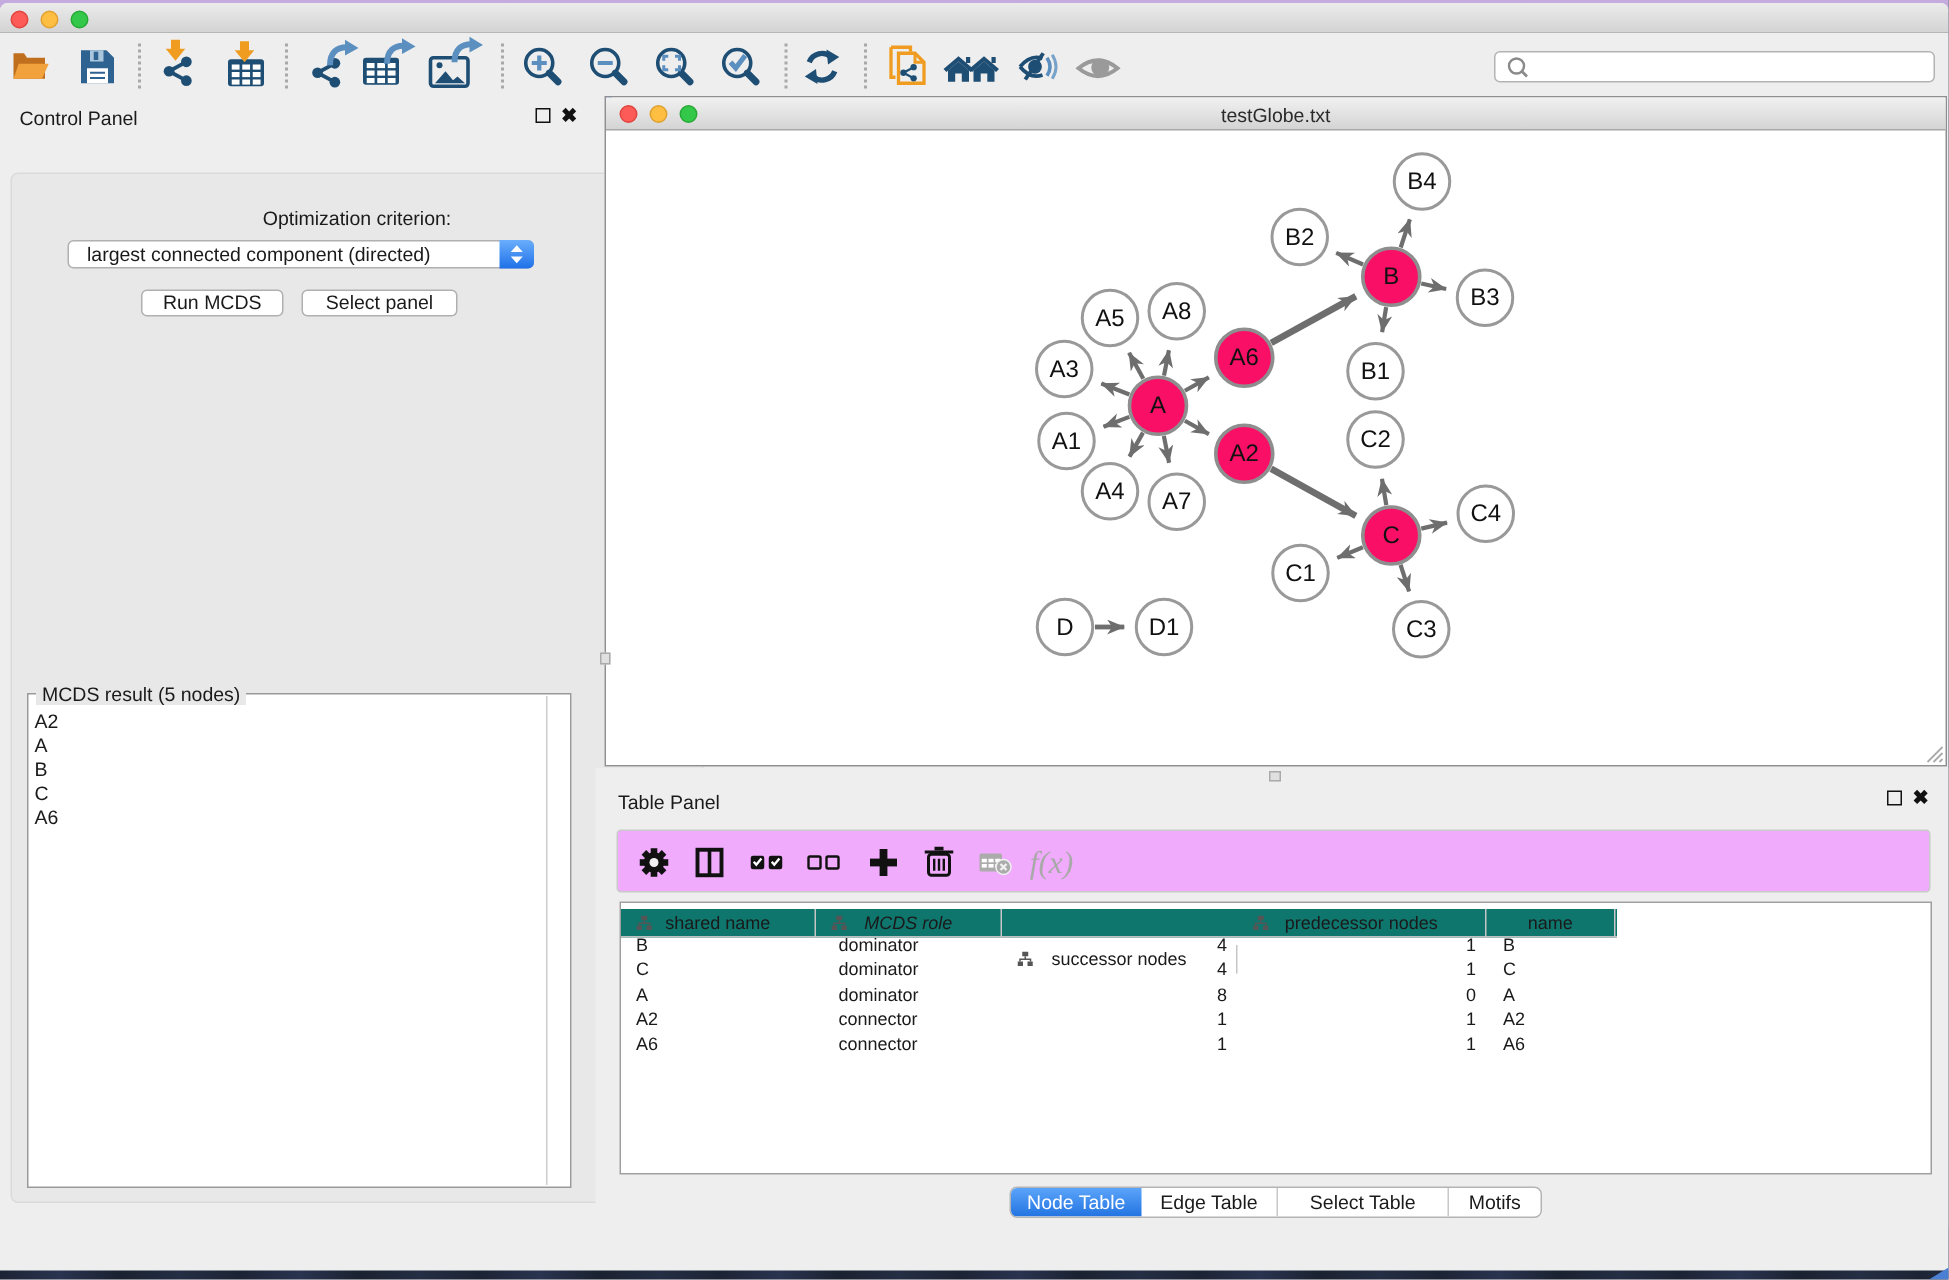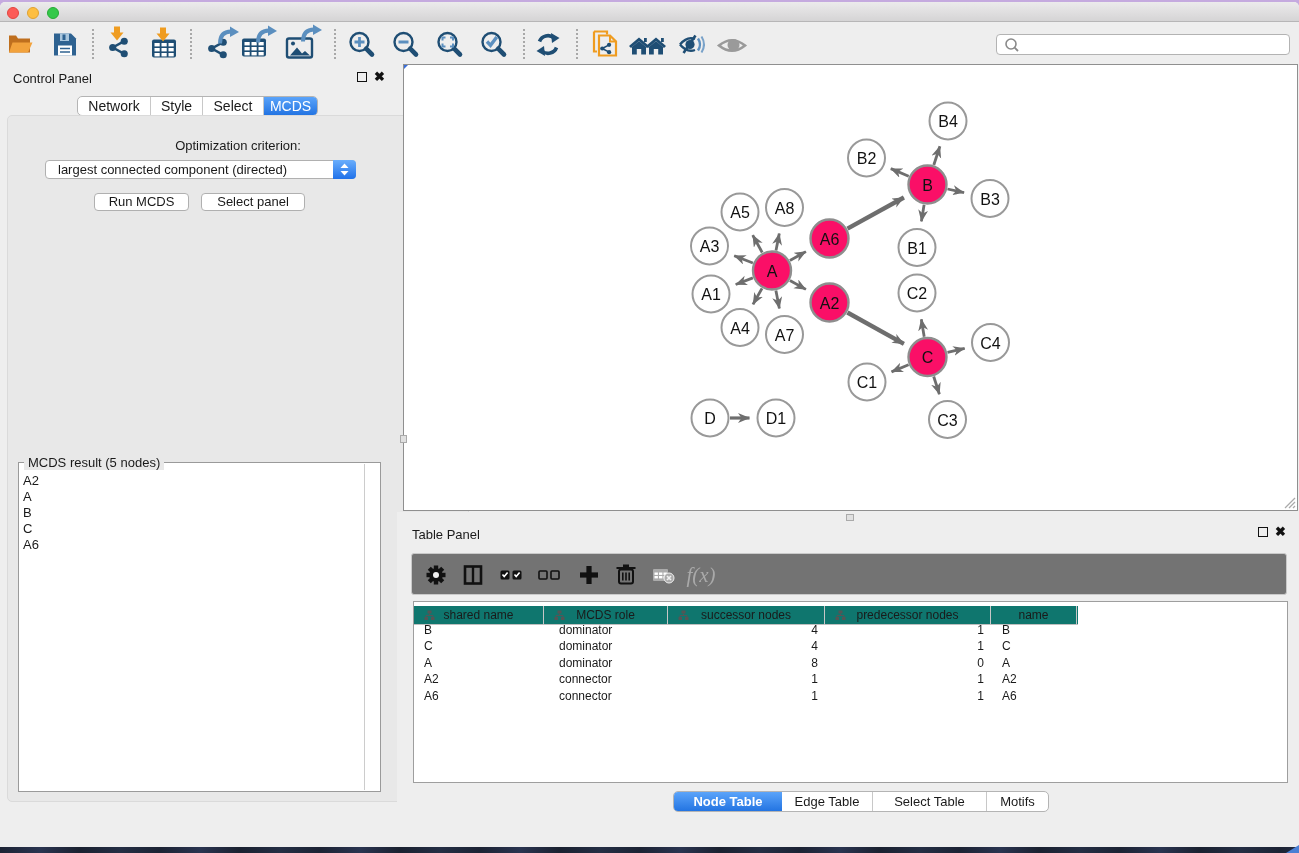--- a/index.html
+++ b/index.html
@@ -39,21 +39,21 @@
 #netwin { position:absolute; left:403px; top:62px; width:895px; height:447px; background:#ffffff; border:1px solid #8f8f8f; }
 #nettitle { position:absolute; left:0; top:0; width:100%; height:22px; background:linear-gradient(#f2f1f2,#d5d4d5); border-bottom:1px solid #a9a8a9; }
 #nettitle .ttl { position:absolute; top:4px; width:100%; text-align:center; font-size:13px; color:#2a2a2a; }
 #nettitle .t1 { left:9px; background:#fc5b57; border:1px solid #e2453f; }
 #nettitle .t2 { left:29px; background:#fdbe41; border:1px solid #e0a131; }
 #nettitle .t3 { left:49px; background:#34c84a; border:1px solid #27aa35; }
 #graph { position:absolute; left:0; top:22px; }
 
 #tpanel { position:absolute; left:397px; top:510px; width:902px; height:306px; background:#eeeeee; }
 #tpanel .hdr { position:absolute; left:15px; top:15px; font-size:13px; color:#1a1a1a; }
-#ttoolbar { position:absolute; left:14px; top:41px; width:876px; height:42px; background:#737373; border:1px solid #c9c9c9; border-radius:3px; }
+#ttoolbar { position:absolute; left:14px; top:41px; width:876px; height:42px; background:#f0abfc; border:1px solid #c9c9c9; border-radius:3px; }
 #ttable { position:absolute; left:16px; top:89px; width:875px; height:182px; background:#ffffff; border:1px solid #9e9e9e; }
 #thead { position:absolute; left:0; top:4px; width:664px; height:19px; background:#0f766e; border-bottom:1px solid #bebebe; font-size:12px; color:#1a1a1a; }
 #thead .col { position:absolute; top:0; height:19px; border-right:1px solid #c6c6c6; text-align:center; line-height:19px; }
 #tbody { position:absolute; left:0; top:20px; width:100%; font-size:12px; color:#1a1a1a; }
 .trow { position:absolute; height:16px; line-height:16px; }
 #ttabs { position:absolute; left:276px; top:279px; height:21px; display:flex; background:#ffffff; border:1px solid #b4b4b4; border-radius:5px; overflow:hidden; font-size:13px; }
 #ttabs div { display:flex; align-items:center; justify-content:center; color:#1a1a1a; border-right:1px solid #c8c8c8; }
 #ttabs div:first-child { background:linear-gradient(#5ba4fa,#2374e2); color:#fff; border-right:none; }
 #ttabs div:last-child { border-right:none; }
 
@@ -233,45 +233,45 @@
         <svg width="20" height="20" style="position:absolute;left:6px;top:1px;" xmlns="http://www.w3.org/2000/svg">
           <circle cx="8" cy="8" r="5" stroke="#8a8a8a" stroke-width="1.6" fill="none"></circle>
           <line x1="11.7" y1="11.7" x2="15" y2="15" stroke="#8a8a8a" stroke-width="1.8"></line>
         </svg>
       </div>
     </div>
   <div id="cpanel">
     <div class="hdr">Control Panel</div>
     <div class="mini-sq" style="left:357px; top:8px;"></div>
     <div class="mini-x" style="left:374px; top:5px;">✖</div>
-    <div id="cptabs">
-      <div style="width:73px;">Network</div>
-      <div style="width:52px;">Style</div>
-      <div style="width:61px;">Select</div>
-      <div style="width:53px;">MCDS</div>
-    </div>
     <div id="cpinner">
       <div id="optlabel">Optimization criterion:</div>
       <div id="dropdown">largest connected component (directed)
         <div class="step"><svg width="23" height="19" xmlns="http://www.w3.org/2000/svg">
               <polygon points="11.5,3.5 15.5,8 7.5,8" fill="#fff"></polygon>
               <polygon points="11.5,15.5 15.5,11 7.5,11" fill="#fff"></polygon>
             </svg></div>
       </div>
       <div class="btn" style="left:86px; top:77px; width:95px;">Run MCDS</div>
       <div class="btn" style="left:193px; top:77px; width:104px;">Select panel</div>
       <div id="fieldset">
         <div class="legend">MCDS result (5 nodes)</div>
         <div class="items">A2<br>A<br>B<br>C<br>A6</div>
         <div class="sb"></div>
       </div>
     </div>
   </div>
   <div id="netwin">
     <div style="position:absolute; left:0; top:0; width:0; height:0; border-right:4px solid transparent; border-top:4px solid #3b6fd8;"></div>
+      <div id="nettitle">
+      <div class="tl t1"></div>
+        <div class="tl t2"></div>
+        <div class="tl t3"></div>
+      <div class="ttl">testGlobe.txt</div>
+    </div>
     <div id="graph"><svg width="893" height="424" xmlns="http://www.w3.org/2000/svg">
 <defs>
             <marker id="ah" markerWidth="13" markerHeight="11" refX="11.5" refY="5" orient="auto" markerUnits="userSpaceOnUse">
               <path d="M0,0 L12,5 L0,10 L3.5,5 Z" fill="#6e6e6e"></path>
             </marker>
           </defs>
 <g stroke="#6e6e6e" fill="none">
 <line x1="358.2" y1="165.5" x2="348.7" y2="148.2" stroke-width="2.8" marker-end="url(#ah)"></line>
 <line x1="372.0" y1="163.4" x2="375.3" y2="146.5" stroke-width="2.8" marker-end="url(#ah)"></line>
 <line x1="348.9" y1="176.0" x2="330.2" y2="168.7" stroke-width="2.8" marker-end="url(#ah)"></line>
@@ -408,27 +408,27 @@
         </svg>
       </div>
     <div id="ttable">
       <div id="thead">
         <div class="col" style="left:0; width:130px;"><svg width="11" height="11" viewBox="0 0 11 11" xmlns="http://www.w3.org/2000/svg" style="position:absolute;left:10px;top:4px;">
               <rect x="3.5" y="0.5" width="4" height="3" fill="#555"></rect>
               <rect x="0.5" y="7" width="3.5" height="3" fill="#555"></rect>
               <rect x="7" y="7" width="3.5" height="3" fill="#555"></rect>
               <path d="M5.5,3.5 V5.5 M2,7 V5.5 H9 V7" stroke="#555" stroke-width="1" fill="none"></path>
             </svg>shared name</div>
-        <div class="col" style="left:130px; width:124px;"><svg width="11" height="11" viewBox="0 0 11 11" xmlns="http://www.w3.org/2000/svg" style="position:absolute;left:10px;top:4px;">
+        <div class="col" style="left:130px; width:124px;font-style:italic;"><svg width="11" height="11" viewBox="0 0 11 11" xmlns="http://www.w3.org/2000/svg" style="position:absolute;left:10px;top:4px;">
               <rect x="3.5" y="0.5" width="4" height="3" fill="#555"></rect>
               <rect x="0.5" y="7" width="3.5" height="3" fill="#555"></rect>
               <rect x="7" y="7" width="3.5" height="3" fill="#555"></rect>
               <path d="M5.5,3.5 V5.5 M2,7 V5.5 H9 V7" stroke="#555" stroke-width="1" fill="none"></path>
             </svg>MCDS role</div>
-        <div class="col" style="left:254px; width:157px;"><svg width="11" height="11" viewBox="0 0 11 11" xmlns="http://www.w3.org/2000/svg" style="position:absolute;left:10px;top:4px;">
+        <div class="col" style="left:254px; width:157px;margin-top:24px;"><svg width="11" height="11" viewBox="0 0 11 11" xmlns="http://www.w3.org/2000/svg" style="position:absolute;left:10px;top:4px;">
               <rect x="3.5" y="0.5" width="4" height="3" fill="#555"></rect>
               <rect x="0.5" y="7" width="3.5" height="3" fill="#555"></rect>
               <rect x="7" y="7" width="3.5" height="3" fill="#555"></rect>
               <path d="M5.5,3.5 V5.5 M2,7 V5.5 H9 V7" stroke="#555" stroke-width="1" fill="none"></path>
             </svg>successor nodes</div>
         <div class="col" style="left:411px; width:166px;"><svg width="11" height="11" viewBox="0 0 11 11" xmlns="http://www.w3.org/2000/svg" style="position:absolute;left:10px;top:4px;">
               <rect x="3.5" y="0.5" width="4" height="3" fill="#555"></rect>
               <rect x="0.5" y="7" width="3.5" height="3" fill="#555"></rect>
               <rect x="7" y="7" width="3.5" height="3" fill="#555"></rect>
               <path d="M5.5,3.5 V5.5 M2,7 V5.5 H9 V7" stroke="#555" stroke-width="1" fill="none"></path>
@@ -457,21 +457,21 @@
           <div class="trow" style="top:49.2px; left:411px; width:159px; text-align:right;">1</div>
           <div class="trow" style="top:49.2px; left:588px;">A2</div>
           <div class="trow" style="top:65.6px; left:10px;">A6</div>
           <div class="trow" style="top:65.6px; left:145px;">connector</div>
           <div class="trow" style="top:65.6px; left:254px; width:150px; text-align:right;">1</div>
           <div class="trow" style="top:65.6px; left:411px; width:159px; text-align:right;">1</div>
           <div class="trow" style="top:65.6px; left:588px;">A6</div>
         </div>
     </div>
     <div id="ttabs">
-      <div style="width:108px;font-weight:bold;">Node Table</div>
+      <div style="width:87px;">Node Table</div>
       <div style="width:91px;">Edge Table</div>
       <div style="width:114px;">Select Table</div>
       <div style="width:61px;">Motifs</div>
     </div>
   </div>
   <div style="position:absolute; left:400px; top:433px; width:7px; height:8px; background:#e0e0e0; border:1px solid #aaaaaa;"></div>
     <div style="position:absolute; left:846px; top:512px; width:8px; height:7px; background:#e0e0e0; border:1px solid #aaaaaa;"></div>
 </div>
 <div style="position:absolute; left:1286px; top:845px; width:0; height:0; border-left:13px solid transparent; border-bottom:8px solid #4a7fd4;"></div>
 

